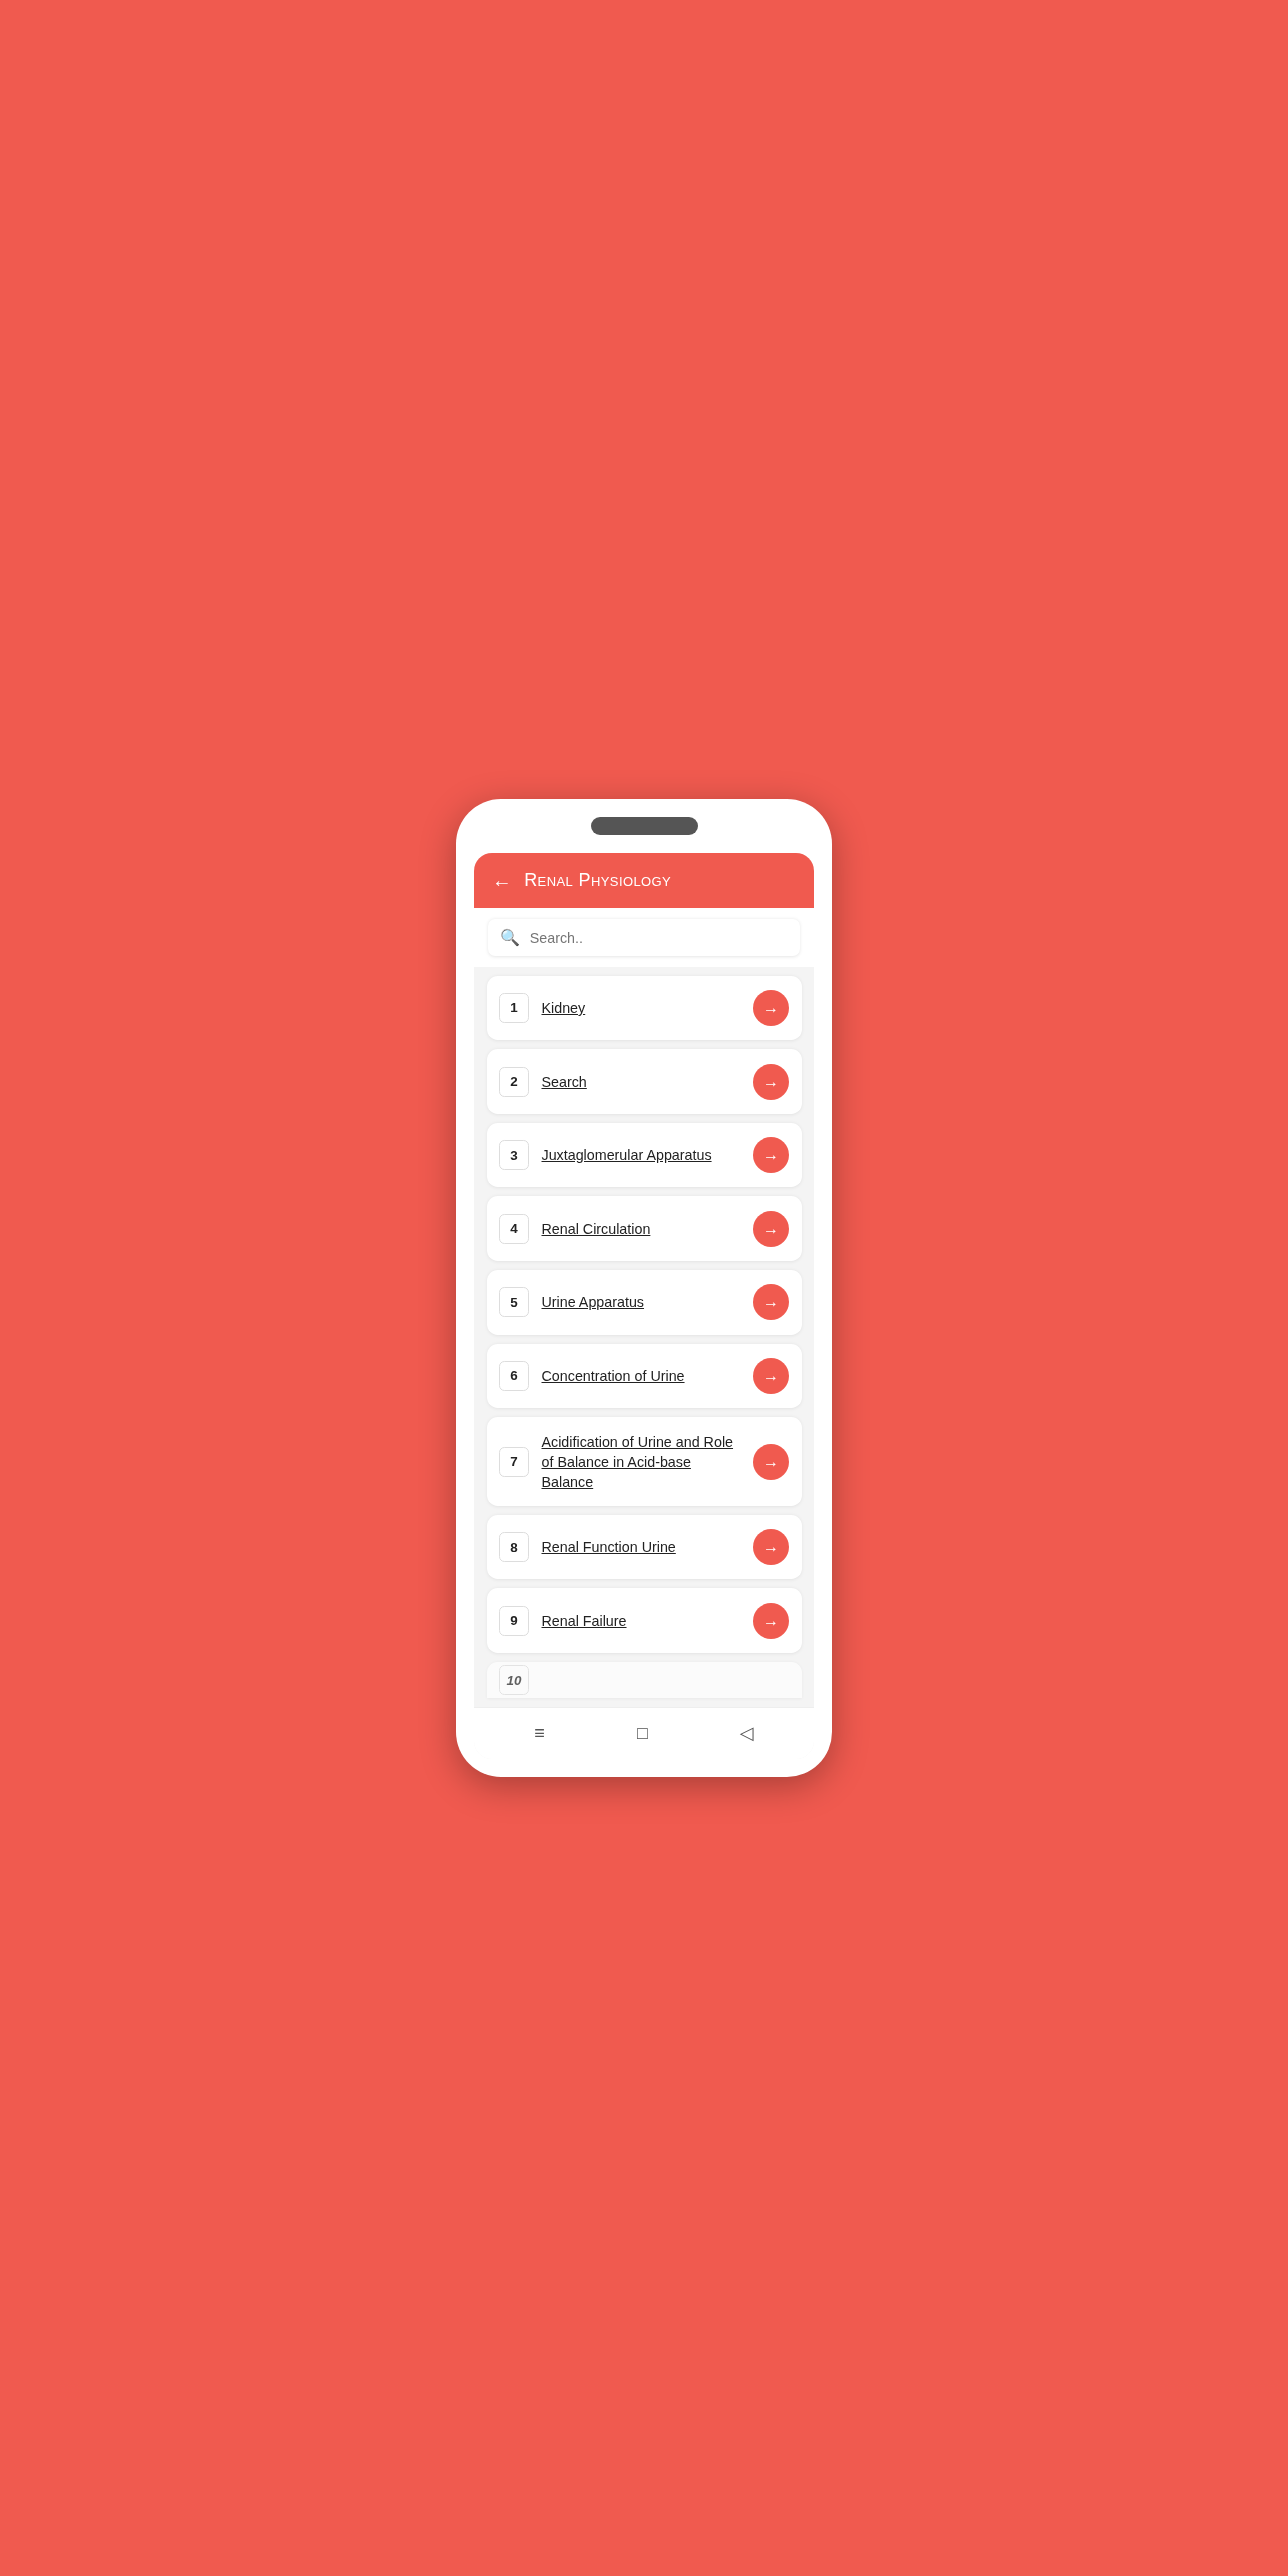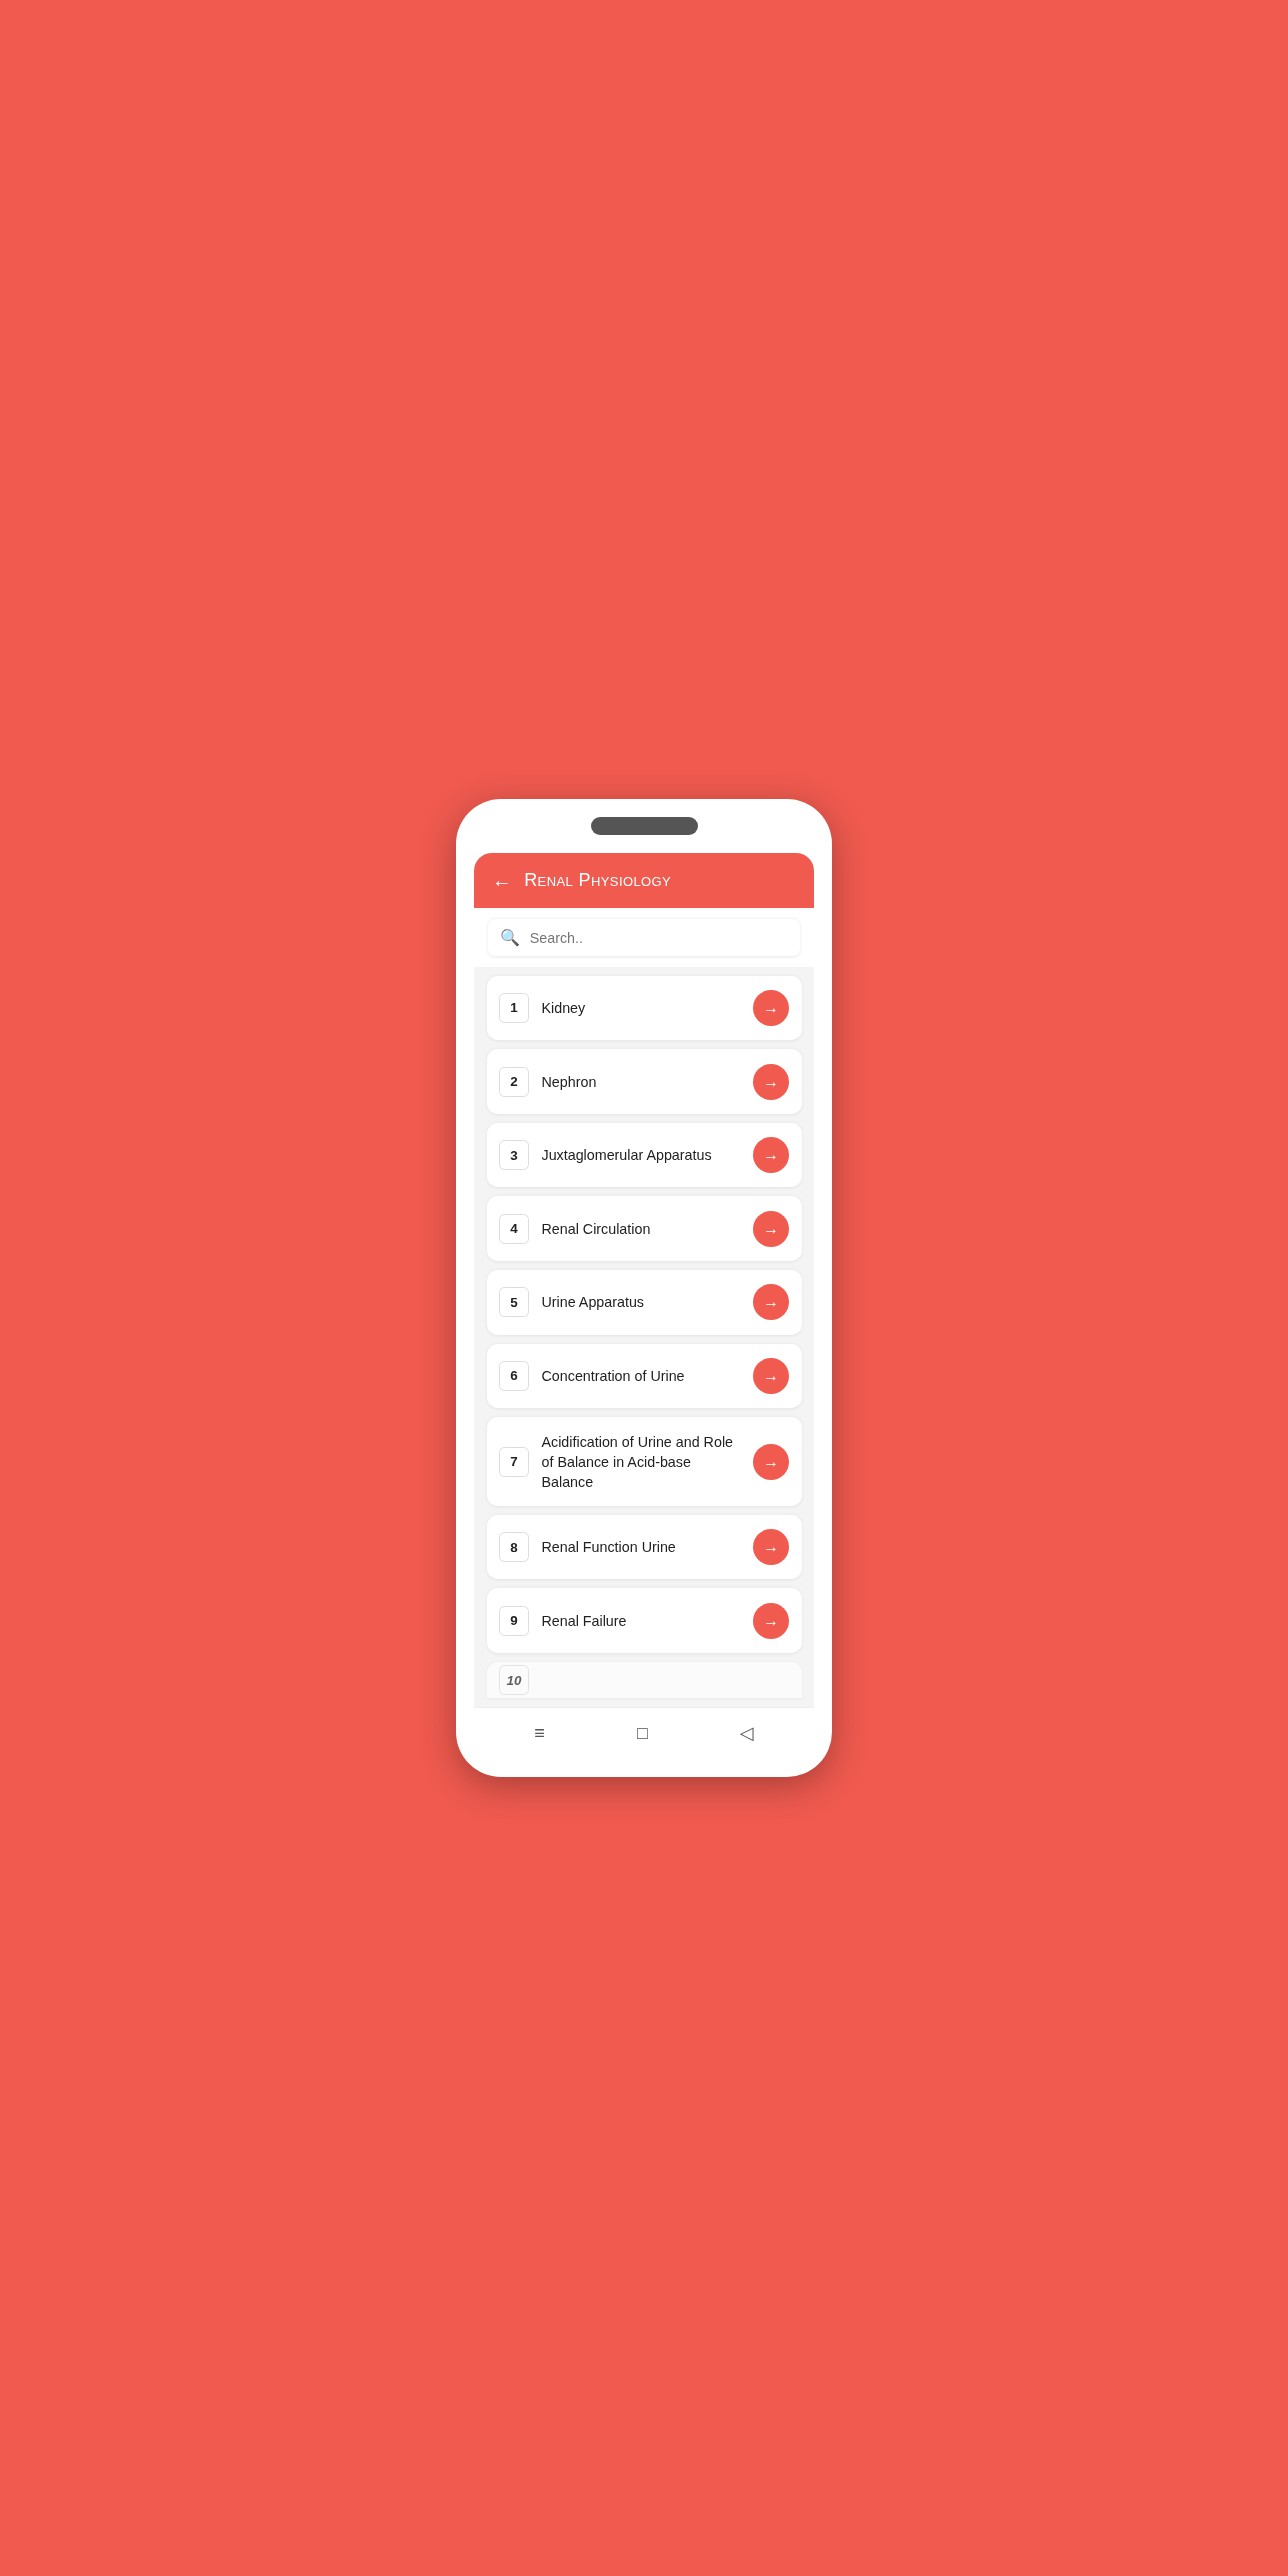--- a/index.html
+++ b/index.html
@@ -125,20 +125,21 @@
       font-weight: 700;
       color: #222;
       flex-shrink: 0;
     }
 
     .item-label {
       flex: 1;
       font-size: 14.3px;
       color: #222;
       line-height: 1.4;
+      text-decoration: underline;
     }
 
     .arrow-btn {
       background-color: #F05A4F;
       border-radius: 50%;
       width: 36px;
       height: 36px;
       display: flex;
       align-items: center;
       justify-content: center;
@@ -205,21 +206,21 @@
     <div class="list-container" id="list-container">
     <div class="list-item">
       <div class="item-number-box">1</div>
       <div class="item-label">Kidney</div>
       <div class="arrow-btn">
         <span>→</span>
       </div>
     </div>
         <div class="list-item">
       <div class="item-number-box">2</div>
-      <div class="item-label">Nephron</div>
+      <div class="item-label">Search</div>
       <div class="arrow-btn">
         <span>→</span>
       </div>
     </div>
         <div class="list-item">
       <div class="item-number-box">3</div>
       <div class="item-label">Juxtaglomerular Apparatus</div>
       <div class="arrow-btn">
         <span>→</span>
       </div>

